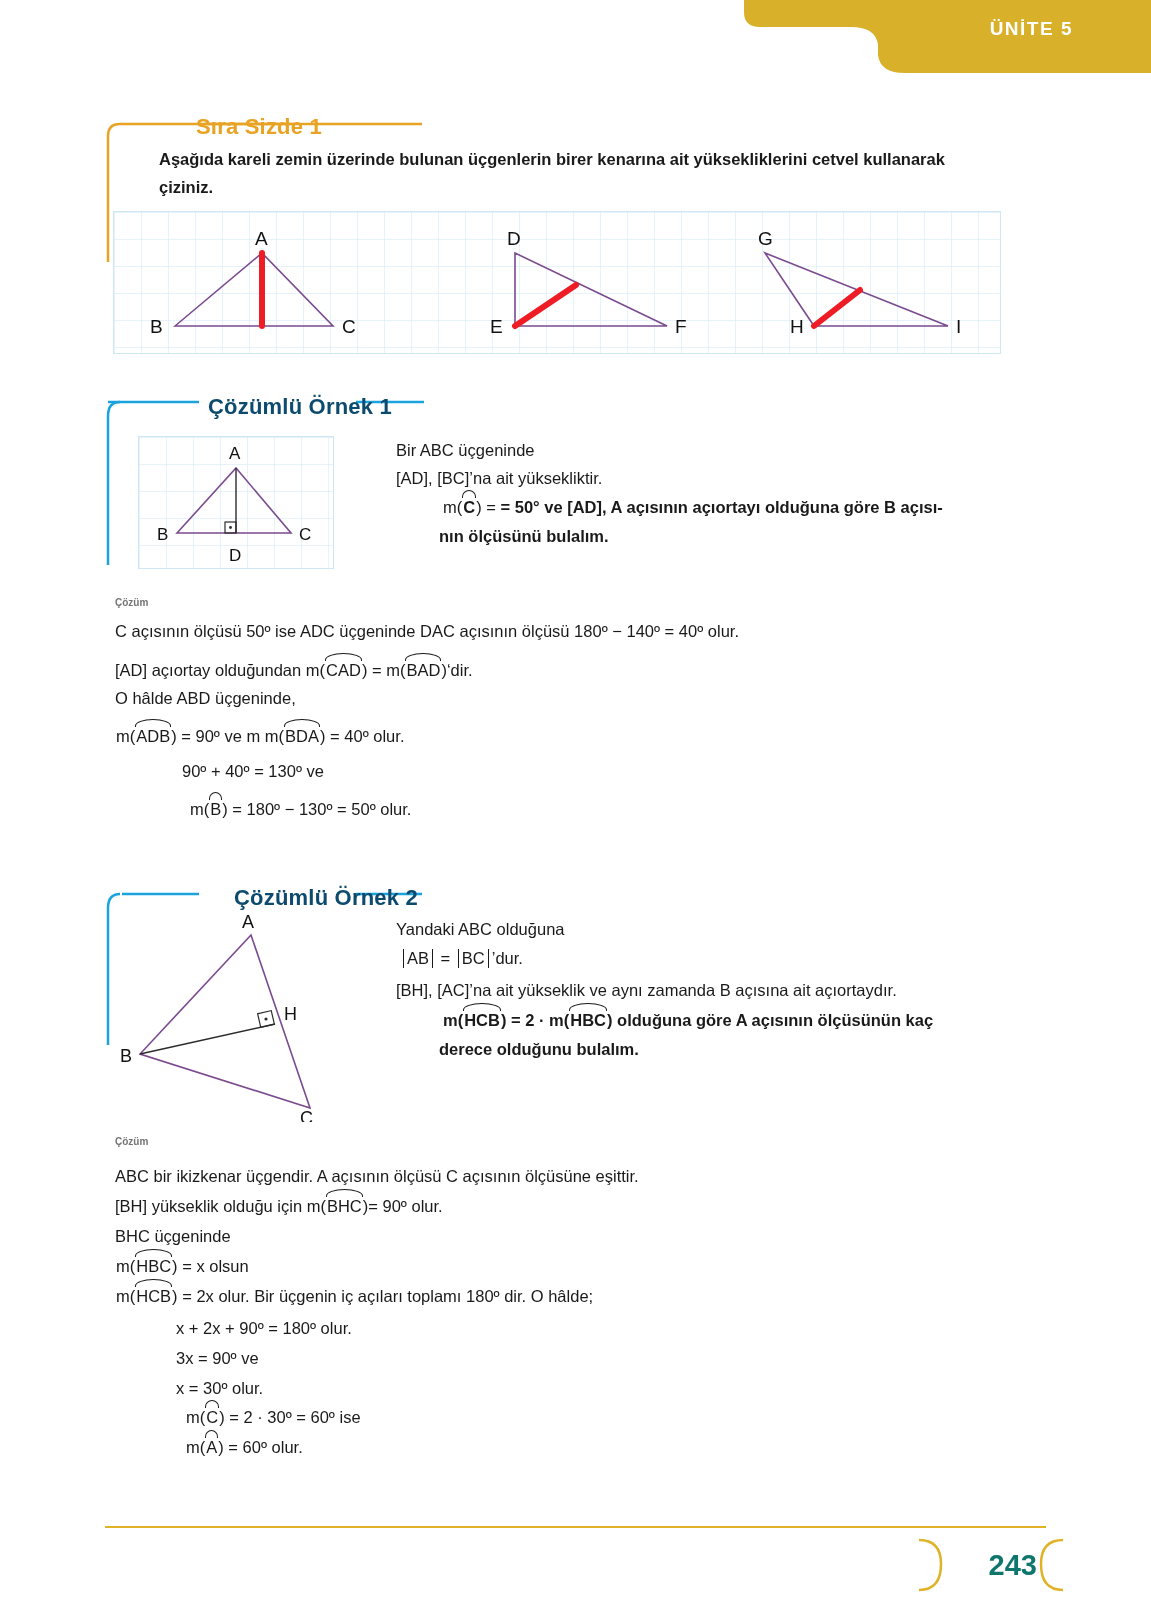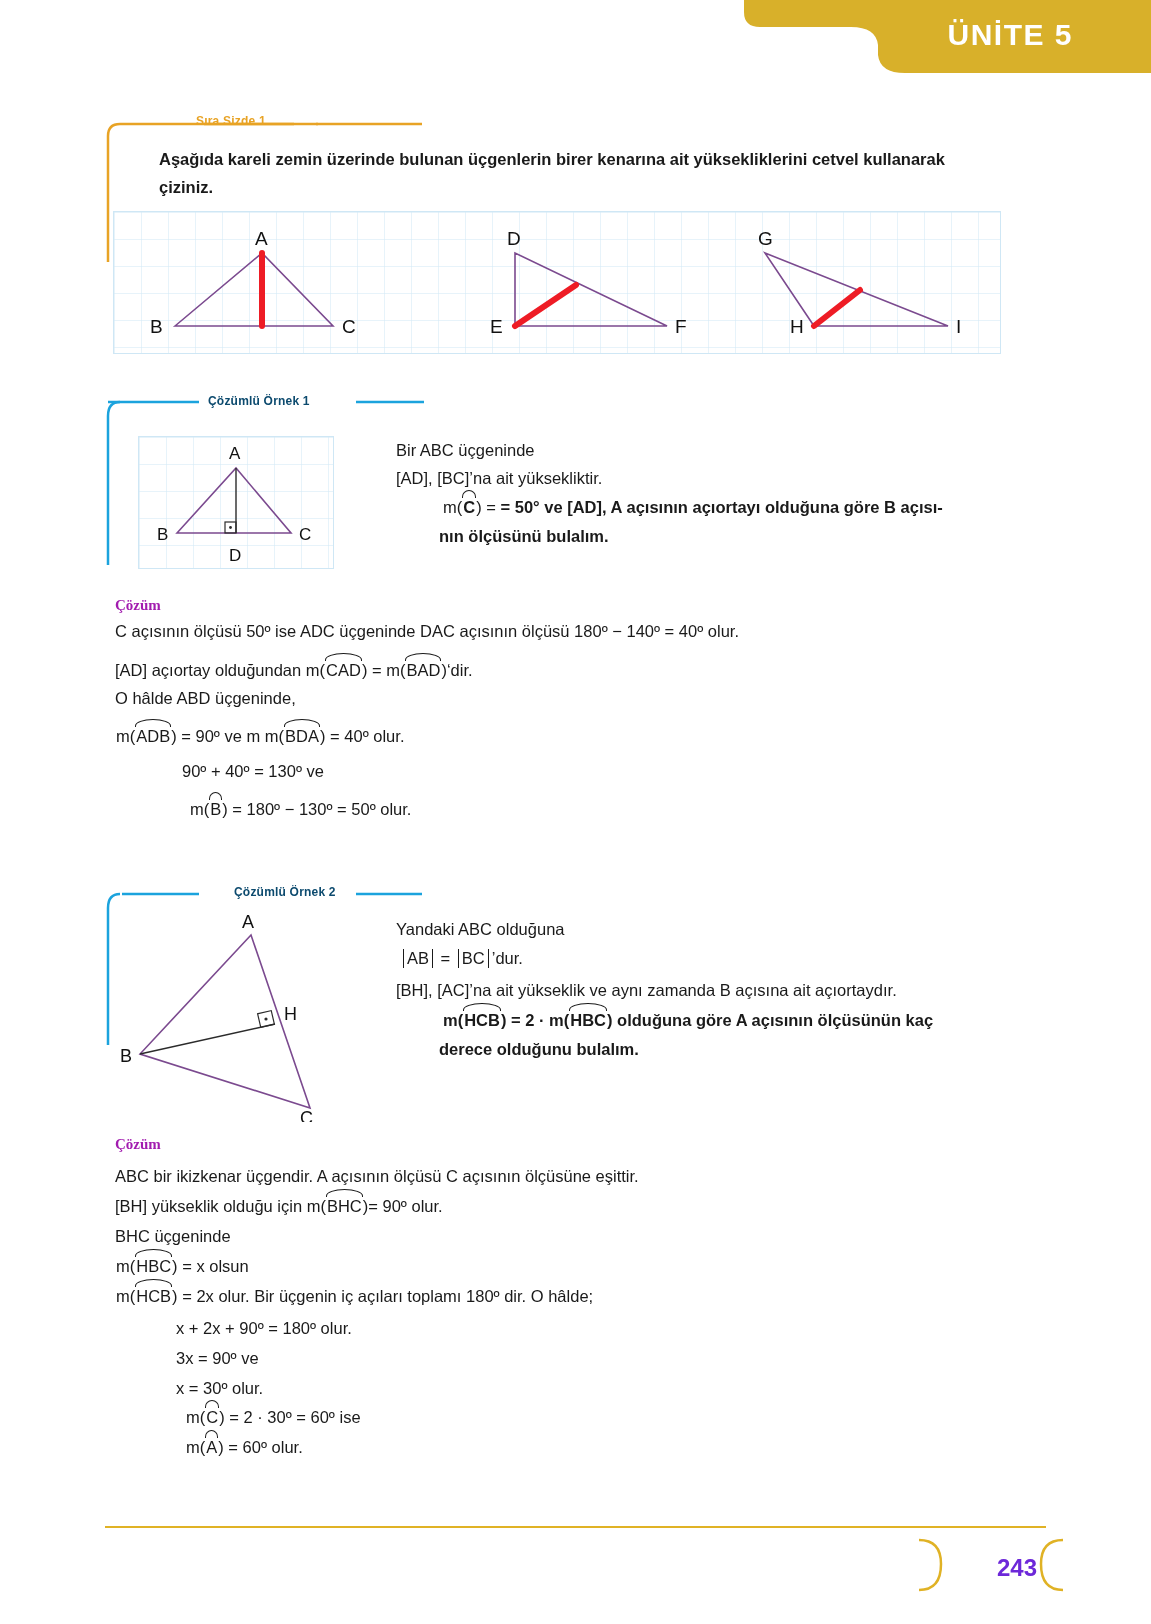--- a/index.html
+++ b/index.html
@@ -19,52 +19,51 @@
     position: absolute;
     top: 0; left: 0;
     width: 1151px;
     height: 88px;
     pointer-events: none;
   }
   .header-title {
     position: absolute;
     top: 18px;
     right: 78px;
-    font-size: 30px;
+    font-size: 19px;
     font-weight: bold;
     color: #ffffff;
     letter-spacing: 1.5px;
     font-family: "Liberation Sans", sans-serif;
   }
   .callout-label {
     position: absolute;
-    font-size: 12px;
+    font-size: 22px;
     font-weight: bold;
     letter-spacing: 0.2px;
     white-space: nowrap;
   }
   .label-orange { color: #e8a325; }
   .label-blue   { color: #0c4a6e; }
 
   
   .txt {
     position: absolute;
     font-size: 16.5px;
     line-height: 27px;
     color: #1a1a1a;
     white-space: nowrap;
   }
   .txt.bold { font-weight: bold; margin-left: 43px; }
   .txt.wrap { white-space: normal; }
   .cozum-head {
     position: absolute;
-    font-size: 15px;
+    font-size: 10px;
     font-weight: bold;
-    color: #a21caf;
-    font-family: Liberation Serif, serif;
+    color: #737373;
   }
 
   
   .arc {
     position: relative;
     display: inline-block;
     padding: 0 1px;
   }
   .arc::before {
     content: "";
@@ -97,23 +96,23 @@
     left: 105px;
     right: 105px;
     bottom: 96px;
     height: 2px;
     background: #e0b225;
   }
   .pagenum {
     position: absolute;
     right: 108px;
     bottom: 48px;
-    font-size: 24px;
+    font-size: 29px;
     font-weight: bold;
-    color: #6d28d9;
+    color: #0f766e;
     text-align: center;
   }
   svg { display: block; }
 </style>
 </head>
 <body>
 
 <div class="header-band">
   <svg width="1151" height="90" viewBox="0 0 1151 90">
     <path d="M 1151 0 L 1151 73 L 905 73 Q 880 73 878 55 L 878 45 Q 876 27 851 27 L 760 27 Q 744 27 744 12 L 744 0 Z" fill="#d8b02a"></path>

